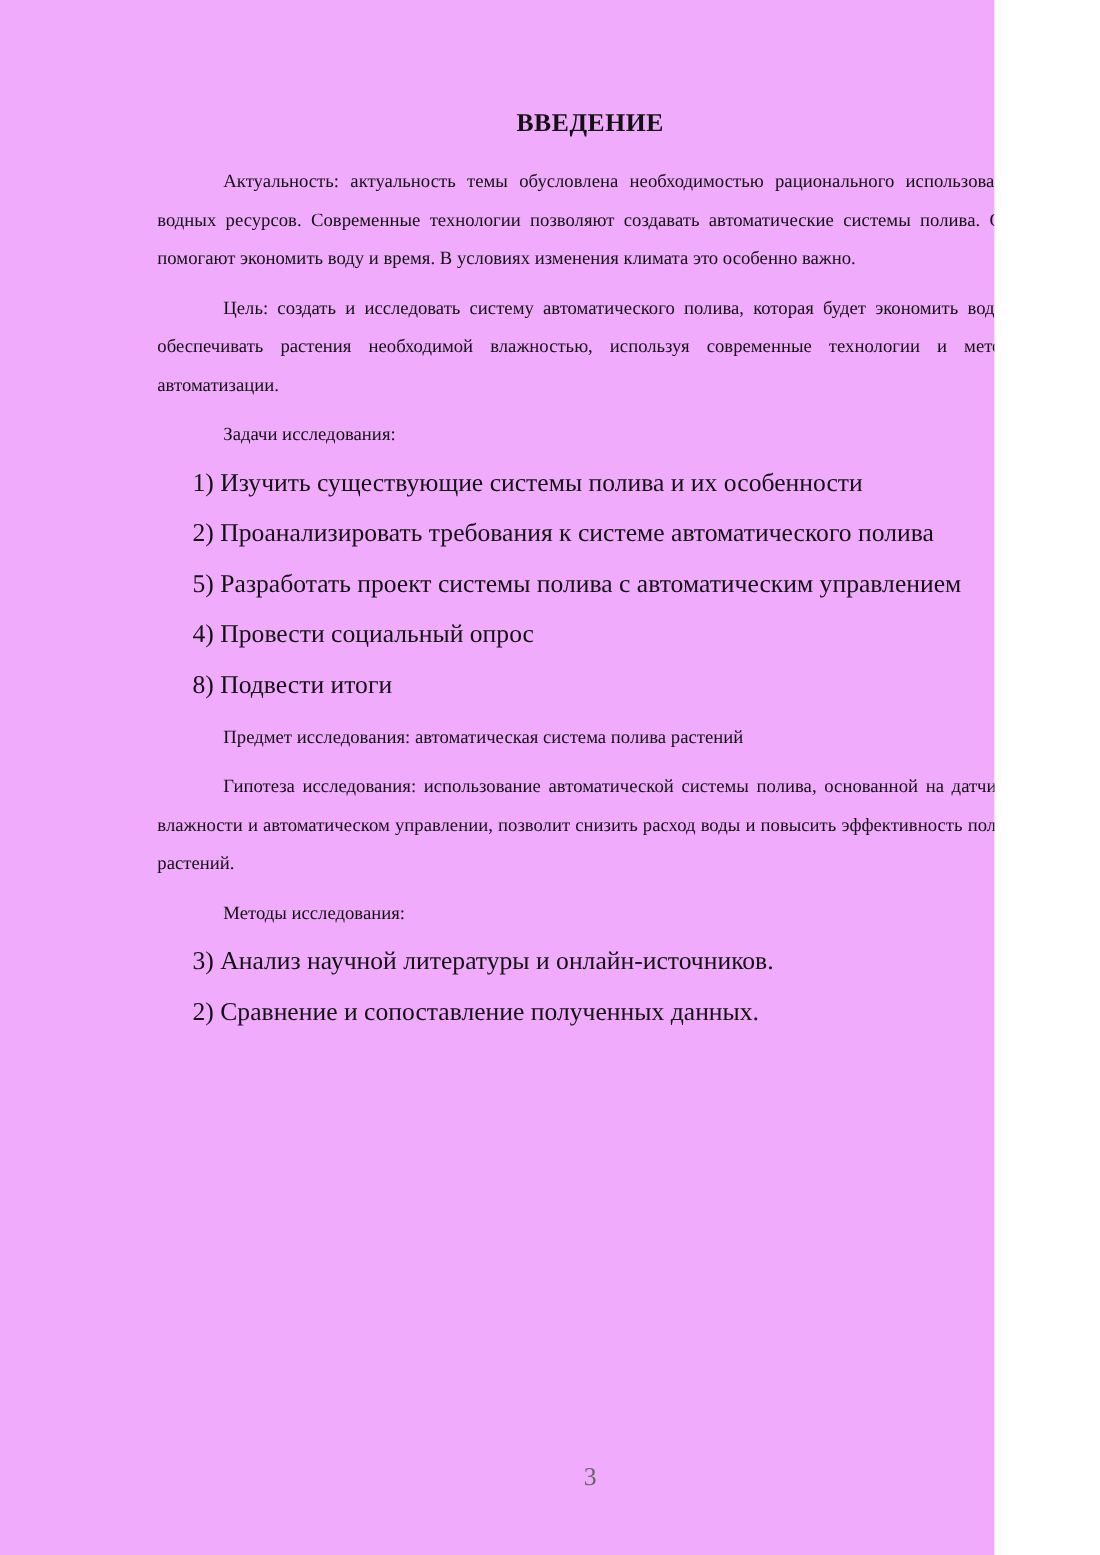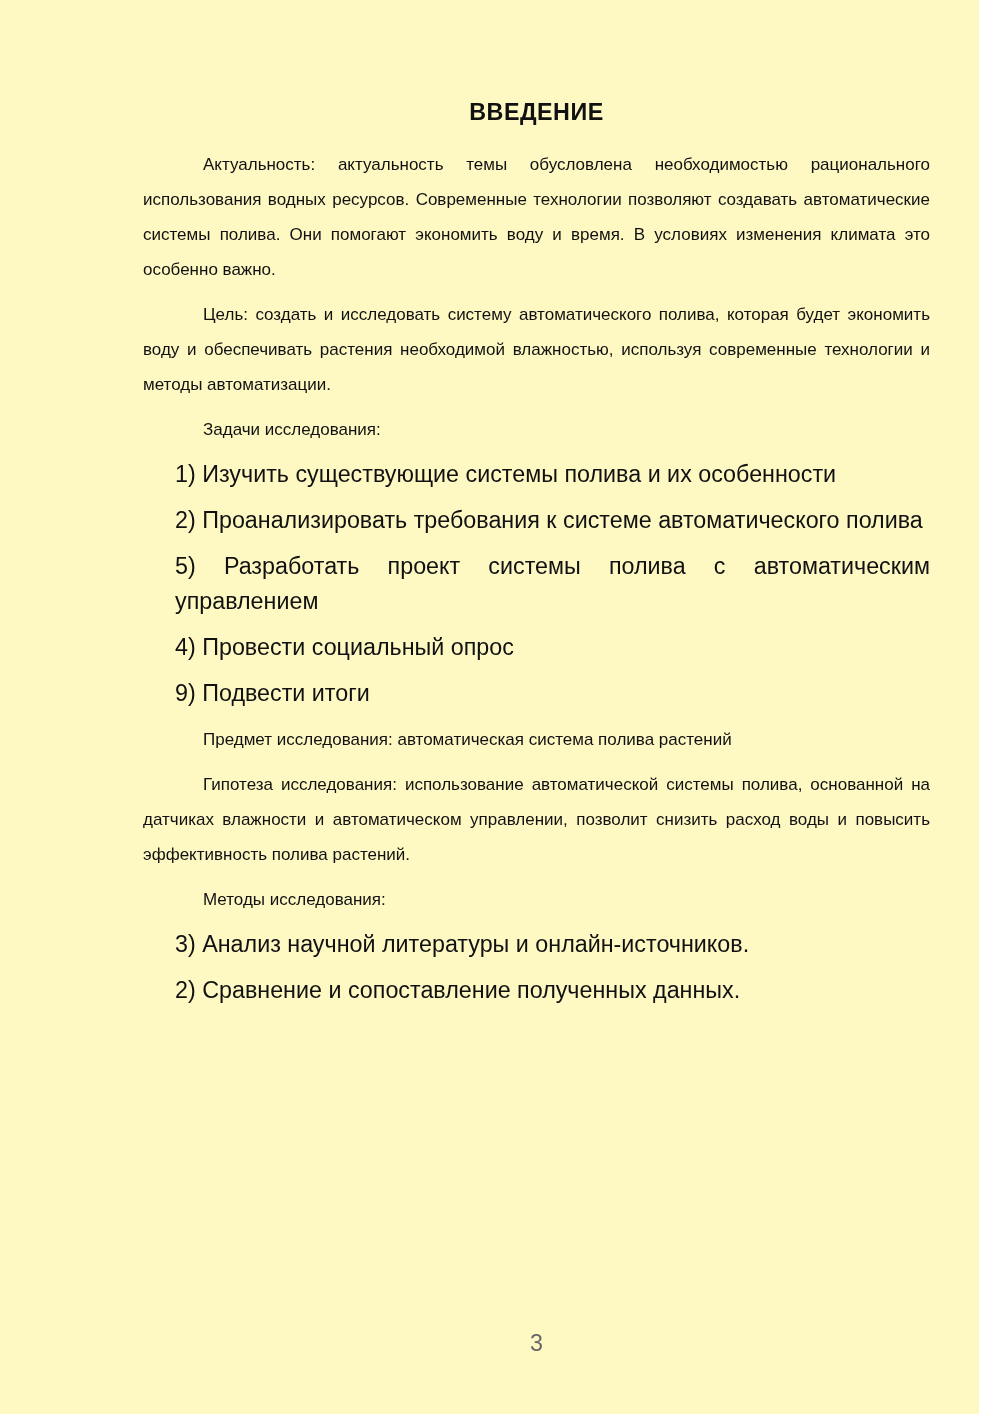--- a/index.html
+++ b/index.html
@@ -2,24 +2,24 @@
 <html><head>
 <meta charset="utf-8">
 <style>
   html, body {
     margin: 0;
     padding: 0;
     background: #ffffff;
   }
   .page {
     position: relative;
-    width: 979px;
+    width: 904px;
     height: 1414px;
-    background: #fef9c3;
-    font-family: Liberation Sans, sans-serif;
+    background: #f0abfc;
+    font-family: Liberation Serif, serif;
     color: #111111;
     overflow: hidden;
   }
   .content {
     position: absolute;
     left: 143px;
     top: 95px;
     width: 787px;
   }
   .doc-title {
@@ -71,21 +71,21 @@
     <p class="para">Задачи исследования:</p>
 
     <p class="plist">1) Изучить существующие системы полива и их особенности</p>
 
     <p class="plist">2) Проанализировать требования к системе автоматического полива</p>
 
     <p class="plist">5) Разработать проект системы полива с автоматическим управлением</p>
 
     <p class="plist">4) Провести социальный опрос</p>
 
-    <p class="plist">9) Подвести итоги</p>
+    <p class="plist">8) Подвести итоги</p>
 
 
     <p class="para">Предмет исследования: автоматическая система полива растений</p>
 
     <p class="para">Гипотеза исследования: использование автоматической системы полива, основанной на датчиках влажности и автоматическом управлении, позволит снизить расход воды и повысить эффективность полива растений.</p>
 
     <p class="para">Методы исследования:</p>
 
     <p class="plist">3) Анализ научной литературы и онлайн-источников.</p>
 

